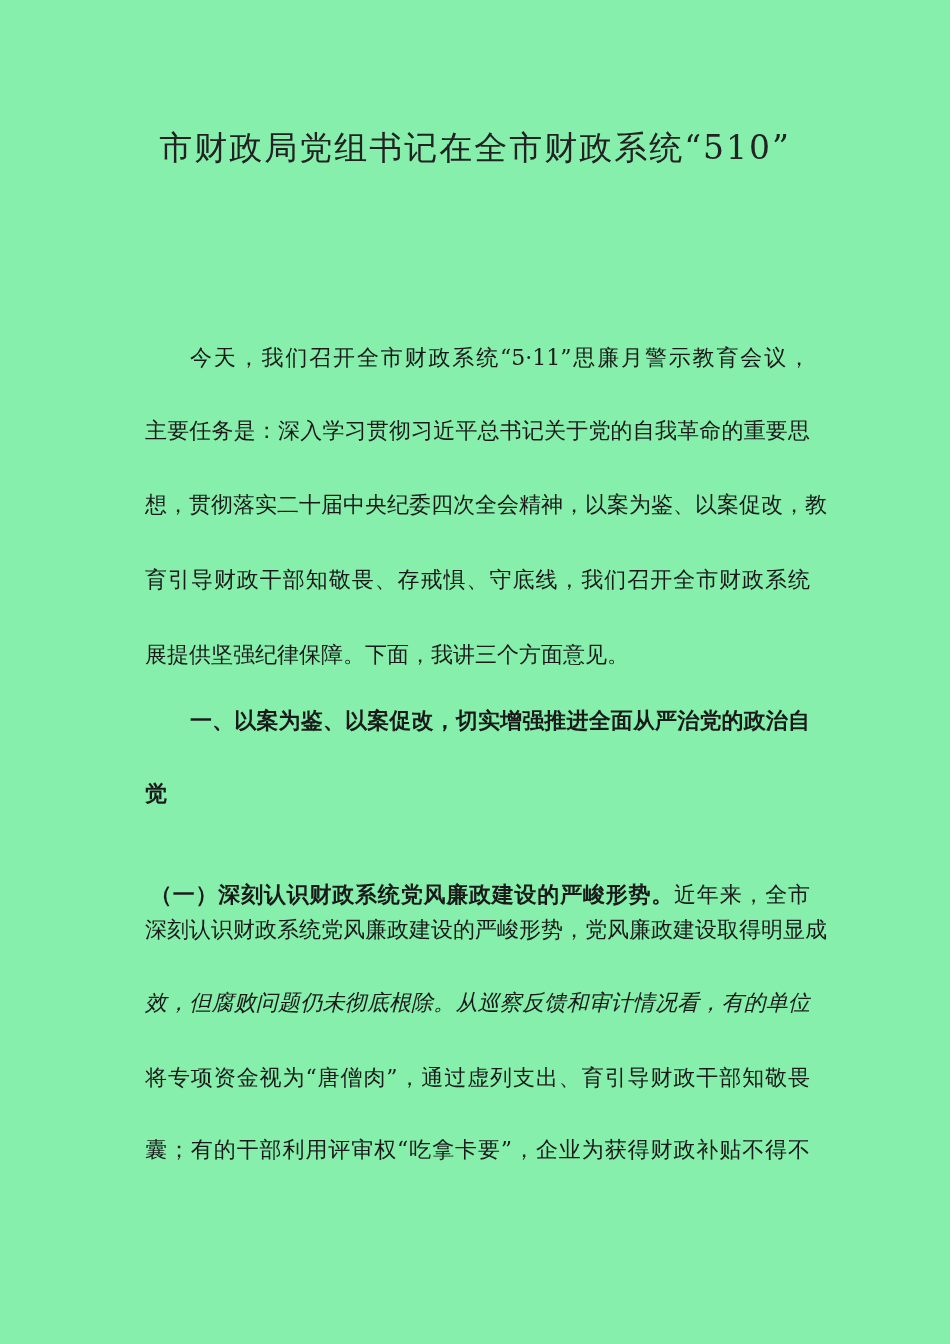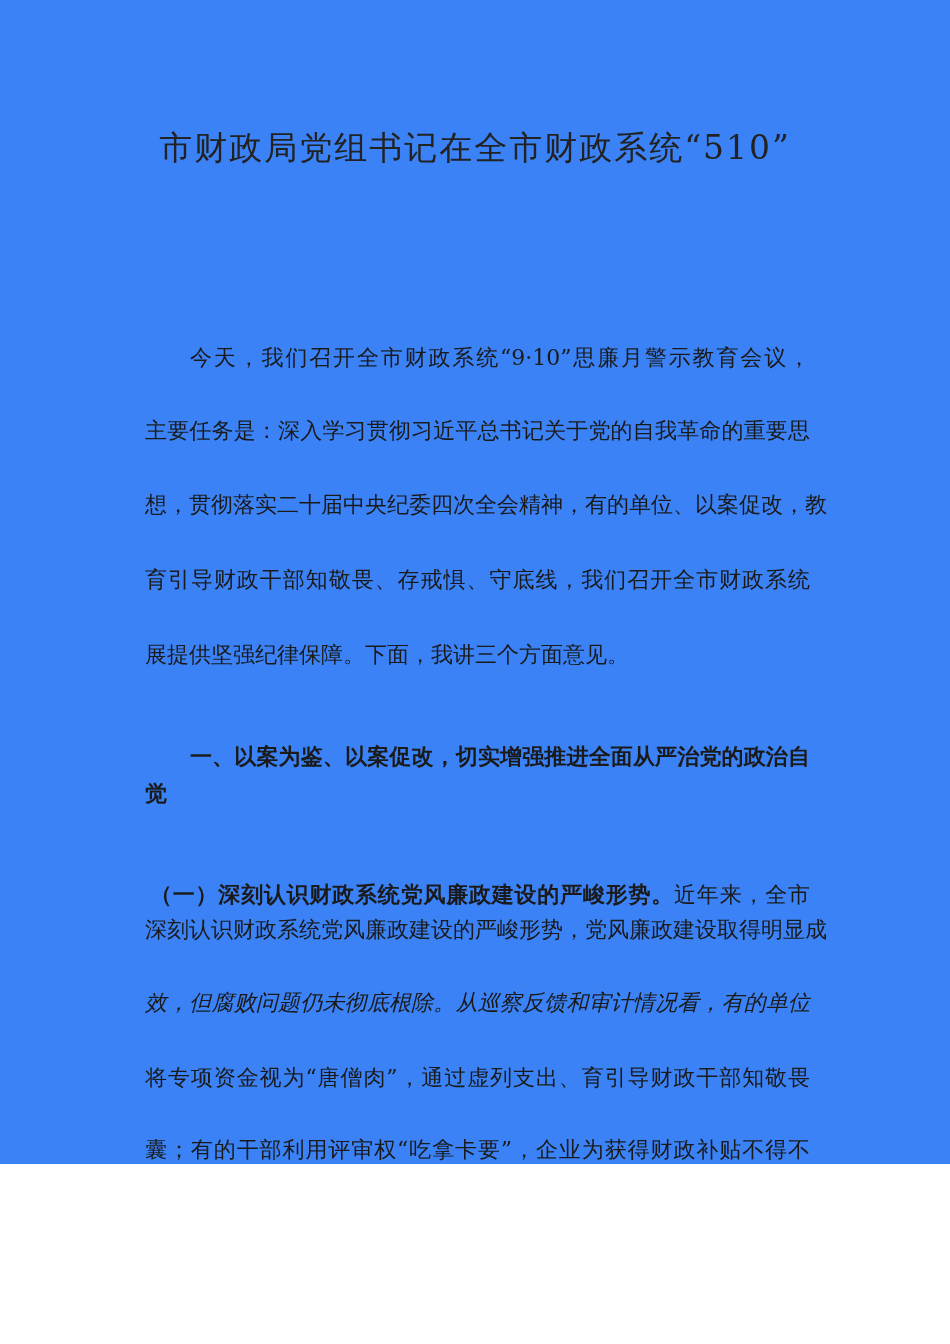--- a/index.html
+++ b/index.html
@@ -12,22 +12,22 @@
       height: 1344px;
       position: relative;
       overflow: hidden;
       font-family: "DejaVu Serif", "Liberation Serif", serif;
       color: #1a1a1a;
     }
     .page {
       position: absolute;
       left: 0; top: 0;
       width: 950px;
-      height: 1164px;
-      background: #3b82f6;
+      height: 1344px;
+      background: #86efac;
     }
     .title-line {
       position: absolute;
       left: 0;
       width: 950px;
       text-align: center;
       font-size: 33px;
       line-height: 40px;
       letter-spacing: 2px;
       color: #222;
@@ -49,29 +49,29 @@
     .line.short { text-align-last: left; }
   </style>
 </head>
 <body>
 
 <div class="page">
 
   <div class="title-line" style="top:128px;">市财政局党组书记在全市财政系统“510”</div>
 
   <div>
-    <div class="line indent" style="top:343px;">今天，我们召开全市财政系统“9·10”思廉月警示教育会议，</div>
+    <div class="line indent" style="top:343px;">今天，我们召开全市财政系统“5·11”思廉月警示教育会议，</div>
     <div class="line" style="top:416px;">主要任务是：深入学习贯彻习近平总书记关于党的自我革命的重要思</div>
-    <div class="line" style="top:490px;">想，贯彻落实二十届中央纪委四次全会精神，有的单位、以案促改，教</div>
+    <div class="line" style="top:490px;">想，贯彻落实二十届中央纪委四次全会精神，以案为鉴、以案促改，教</div>
     <div class="line" style="top:565px;">育引导财政干部知敬畏、存戒惧、守底线，我们召开全市财政系统</div>
     <div class="line short" style="top:640px;">展提供坚强纪律保障。下面，我讲三个方面意见。</div>
   </div>
 
   <div>
-    <div class="line indent bold" style="top:705px;margin-top:36px;">一、以案为鉴、以案促改，切实增强推进全面从严治党的政治自</div>
+    <div class="line indent bold" style="top:705px;">一、以案为鉴、以案促改，切实增强推进全面从严治党的政治自</div>
     <div class="line bold short" style="top:778px;">觉</div>
   </div>
 
   <div>
     <div class="line indent" style="top:879px; left:150px; width:660px;">
       <span class="bold">（一）深刻认识财政系统党风廉政建设的严峻形势。</span><span>近年来，全市</span>
     </div>
     <div class="line" style="top:915px;">深刻认识财政系统党风廉政建设的严峻形势，党风廉政建设取得明显成</div>
     <div class="line" style="top:988px;font-style:italic;">效，但腐败问题仍未彻底根除。从巡察反馈和审计情况看，有的单位</div>
     <div class="line" style="top:1063px;">将专项资金视为“唐僧肉”，通过虚列支出、育引导财政干部知敬畏</div>

